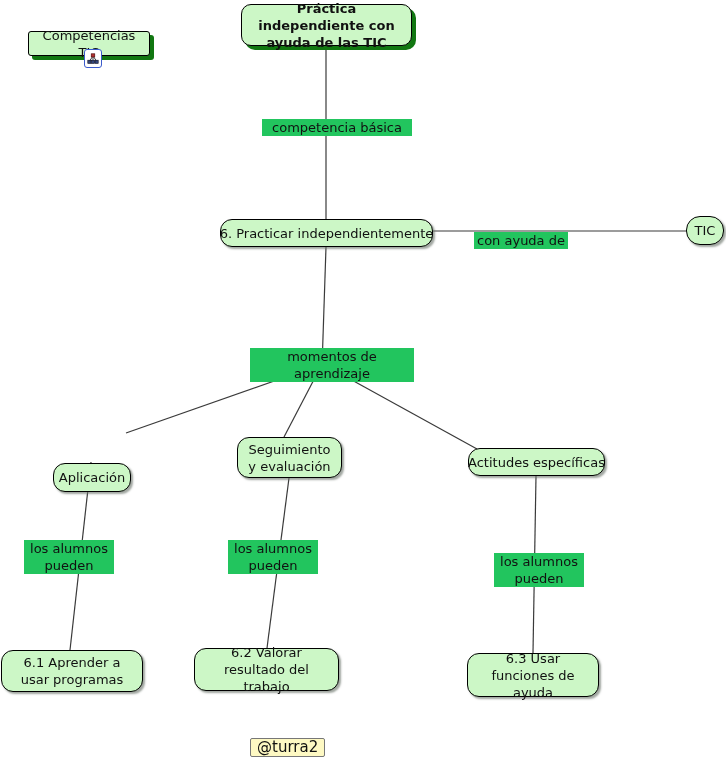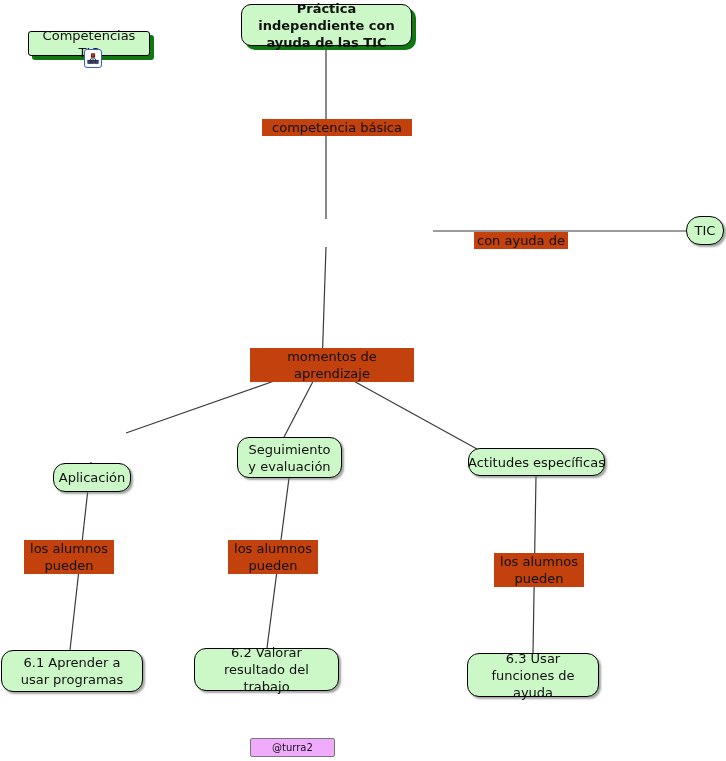--- a/index.html
+++ b/index.html
@@ -19,25 +19,25 @@
   }
   .node.highlight {
     box-shadow:4px 4px 0 #117711;
     border-radius:10px;
     align-items:center;
   }
   .node.bold { font-weight:bold; }
   .node.square { border-radius:3px; }
   .node.nowrap { white-space:nowrap; }
   .node.author {
-    background:#f0abfc; border:1px solid #777; border-radius:2px;
-    box-shadow:none; font-size:10px; padding:1px 21px;
+    background:#fef9c3; border:1px solid #777; border-radius:2px;
+    box-shadow:none; font-size:15px; padding:1px 6px;
   }
   .link-label {
-    position:absolute; z-index:2; background:#c2410c; text-align:center;
+    position:absolute; z-index:2; background:#22c55e; text-align:center;
     font-size:13px; line-height:17px; padding:0 2px; cursor:default;
   }
   .map-icon {
     position:absolute; z-index:4; width:16px; height:17px;
     background:#fff; border:1px solid #3b5bcc; border-radius:3px;
     display:flex; align-items:center; justify-content:center; cursor:pointer;
   }
 </style>
 </head>
 <body>
@@ -83,20 +83,23 @@
   </div>
 
   <div class="node bold highlight" style="left:241px; top:4px; width:171px; height:42px;">
     <span>Práctica independiente con ayuda de las TIC</span>
   </div>
 
   <div class="link-label" style="left:262px; top:119px; width:146px;">
     <span>competencia básica</span>
   </div>
 
+  <div class="node nowrap" style="left:220px; top:219px; width:213px; height:28px;">
+    <span>6. Practicar independientemente</span>
+  </div>
 
   <div class="link-label" style="left:474px; top:232px; width:90px;">
     <span>con ayuda de</span>
   </div>
 
   <div class="node nowrap" style="left:686px; top:216px; width:38px; height:29px; padding:3px 4px;border-radius:14px;">
     <span>TIC</span>
   </div>
 
   <div class="link-label" style="left:250px; top:348px; width:160px;">

